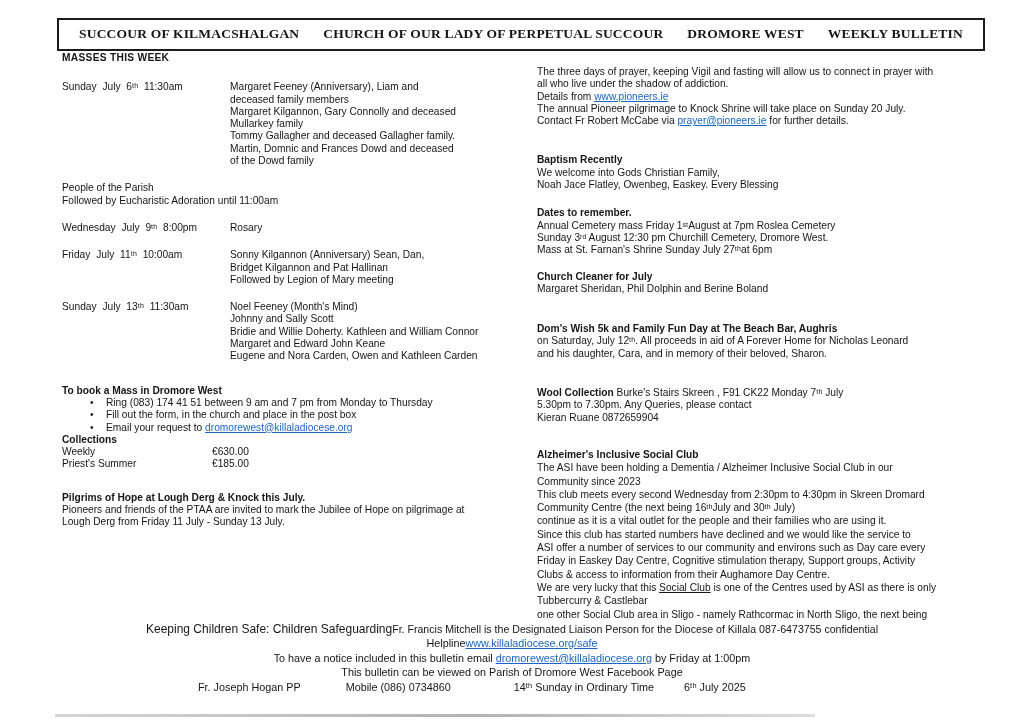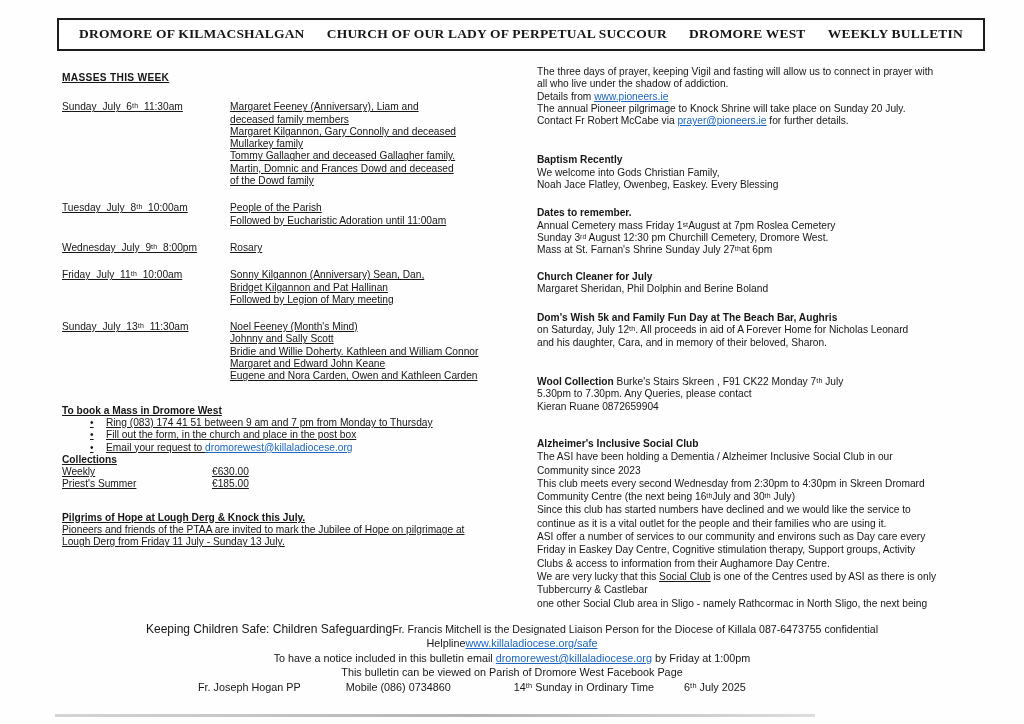--- a/index.html
+++ b/index.html
@@ -23,21 +23,21 @@
     width: 928px; height: 33px;
     box-sizing: border-box;
     border: 2px solid var(--border);
     display: flex; align-items: center; justify-content: space-between;
     padding: 0 20px;
     font-family: "Liberation Serif", "DejaVu Serif", serif;
     font-weight: bold; font-size: 13.5px; letter-spacing: 0.2px;
     white-space: nowrap;
     background: #fff;
   }
-  .col-left  { position: absolute; left: 62px;  top: 72px; width: 462px; text-decoration: underline; }
+  .col-left  { position: absolute; left: 62px;  top: 52px; width: 462px; }
   .col-right { position: absolute; left: 537px; top: 66px; width: 472px; }
   .line { white-space: nowrap; }
   .bold { font-weight: bold; }
   .sec-title { font-weight: bold; white-space: nowrap; }
   a.link { color: var(--link); text-decoration: underline; cursor: pointer; }
   .underline { text-decoration: underline; }
 
   .masses-title { font-weight: bold; letter-spacing: 0.3px; margin-bottom: 17px; white-space: nowrap; }
   .mass-entry { display: flex; margin-bottom: 15px; }
   .mass-when { width: 168px; flex: none; word-spacing: 3px; white-space: nowrap; }
@@ -47,21 +47,21 @@
   .bullet { display: flex; }
   .bullet-dot { flex: none; width: 16px; margin-left: 28px; }
   .sec-collections { }
   .collections-row { display: flex; }
   .collections-label { width: 150px; flex: none; }
   .sec-pilgrims { margin-top: 21px; }
 
   .sec-baptism { margin-top: 27px; }
   .sec-dates   { margin-top: 16px; }
   .sec-cleaner { margin-top: 14px; }
-  .sec-doms    { margin-top: 17px; }
+  .sec-doms    { margin-top: 28px; }
   .sec-wool    { margin-top: 27px; }
   .sec-asi     { margin-top: 25px; }
   .sec-asi .line { line-height: 13.3px; }
 
   .footer {
     position: absolute; left: 0; top: 622px; width: 1024px;
     text-align: center; font-size: 10.8px; line-height: 14.4px;
   }
   .footer .f1a { font-size: 12px; }
   .footer .f1b { font-size: 10.6px; }
@@ -76,21 +76,21 @@
   .scan-artifact {
     position: absolute; top: 714px; left: 55px; width: 760px; height: 2.5px;
     background: linear-gradient(to right, #c7c7c7, #9a9a9a 55%, #d2d2d2);
     opacity: 0.75;
   }
 </style>
 </head>
 <body>
 
 <div class="header-box">
-  <span>DROMORE OF KILMACSHALGAN</span>
+  <span>SUCCOUR OF KILMACSHALGAN</span>
   <span>CHURCH OF OUR LADY OF PERPETUAL SUCCOUR</span>
   <span>DROMORE WEST</span>
   <span>WEEKLY BULLETIN</span>
 </div>
 
 <div class="col-left">
 
   <div class="masses-title">MASSES THIS WEEK</div>
 
   <div class="mass-entry">
@@ -100,21 +100,20 @@
       <div class="line">deceased family members</div>
       <div class="line">Margaret Kilgannon, Gary Connolly and deceased</div>
       <div class="line">Mullarkey family</div>
       <div class="line">Tommy Gallagher and deceased Gallagher family.</div>
       <div class="line">Martin, Domnic and Frances Dowd and deceased</div>
       <div class="line">of the Dowd family</div>
     </div>
   </div>
 
   <div class="mass-entry">
-    <div class="mass-when">Tuesday July 8ᵗʰ 10:00am</div>
     <div class="mass-lines">
       <div class="line">People of the Parish</div>
       <div class="line">Followed by Eucharistic Adoration until 11:00am</div>
     </div>
   </div>
 
   <div class="mass-entry">
     <div class="mass-when">Wednesday July 9ᵗʰ 8:00pm</div>
     <div class="mass-lines">
       <div class="line">Rosary</div>
@@ -216,22 +215,22 @@
     <div class="line">5.30pm to 7.30pm.  Any Queries, please contact</div>
     <div class="line">Kieran Ruane 0872659904</div>
   </div>
 
   <div class="sec-asi">
     <div class="sec-title">Alzheimer's Inclusive Social Club</div>
     <div class="line">The ASI have been holding a Dementia / Alzheimer Inclusive Social Club in our</div>
     <div class="line">Community since 2023</div>
     <div class="line">This club meets every second Wednesday from 2:30pm to 4:30pm in Skreen Dromard</div>
     <div class="line">Community Centre (the next being 16ᵗʰJuly and 30ᵗʰ July)</div>
+    <div class="line">continue as it is a vital outlet for the people and their families who are using it.</div>
     <div class="line">Since this club has started numbers have declined and we would like the service to</div>
-    <div class="line">continue as it is a vital outlet for the people and their families who are using it.</div>
     <div class="line">ASI offer a number of services to our community and environs such as Day care every</div>
     <div class="line">Friday in Easkey Day Centre, Cognitive stimulation therapy, Support groups, Activity</div>
     <div class="line">Clubs &amp; access to information from their Aughamore Day Centre.</div>
     <div class="line"><span>We are very lucky that this </span><span class="underline">Social Club</span><span> is one of the Centres used by ASI as there is only</span></div>
     <div class="line">Tubbercurry &amp; Castlebar</div>
     <div class="line">one other Social Club area in Sligo -  namely Rathcormac in North Sligo, the next being</div>
   </div>
 
 </div>
 

